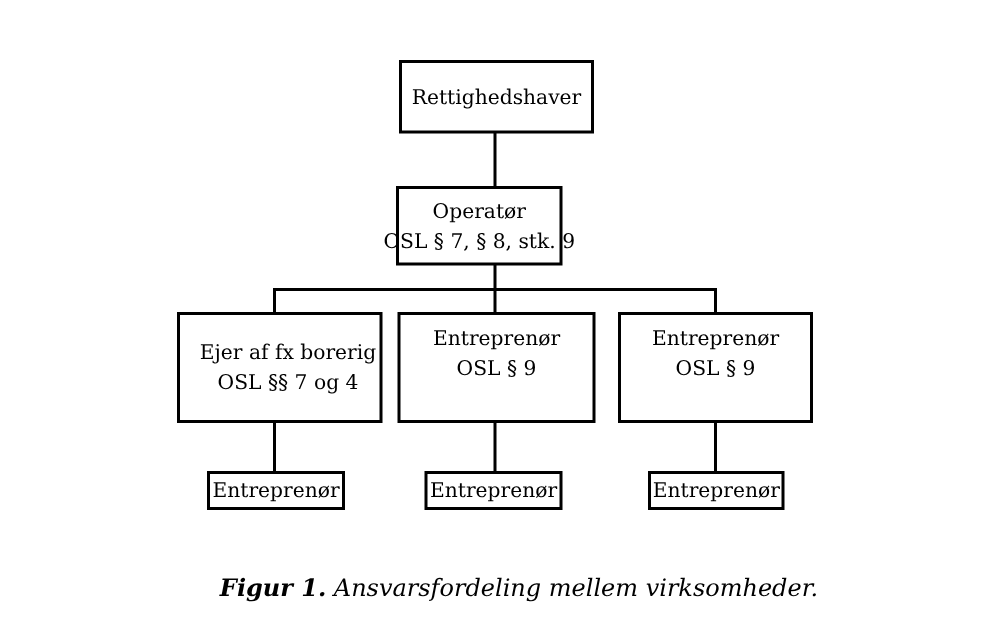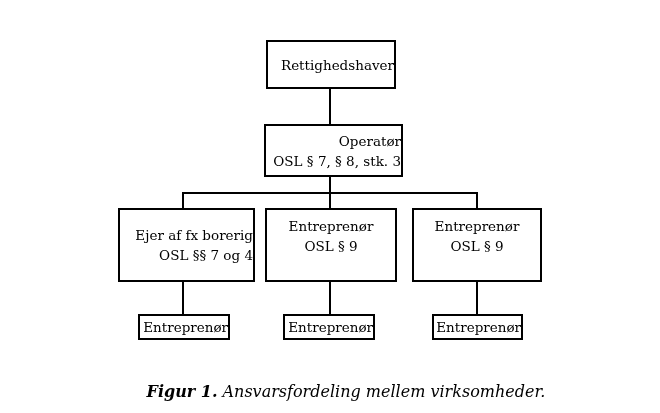--- a/index.html
+++ b/index.html
@@ -22,21 +22,21 @@
     border: 2px solid #000000;
     background: #ffffff;
     display: flex;
     flex-direction: column;
     align-items: center;
     text-align: center;
     font-size: 13.5px;
     line-height: 20px;
     white-space: nowrap;
   }
-  .node.center { justify-content: center; align-items: flex-end; }
+  .node.center { justify-content: center; }
   .node.top { justify-content: flex-start; padding-top: 6px; }
   .connector {
     position: absolute;
     background: #000000;
   }
   .caption {
     position: absolute;
     left: 16px;
     width: 660px;
     text-align: center;
@@ -51,23 +51,23 @@
 </style>
 </head>
 <body>
 
 <div class="figure-canvas">
 
   <div class="node center" style="left:266px; top:40px; width:130px; height:49px;">
     <div>Rettighedshaver</div>
   </div>
 
-  <div class="node center" style="left:264px; top:124px; width:139px; height:53px;">
+  <div class="node center" style="left:264px; top:124px; width:111px; height:53px;">
     <div>Operatør</div>
-    <div>OSL § 7, § 8, stk. 3</div>
+    <div>OSL § 7, § 8, stk. 9</div>
   </div>
 
   <div class="node center" style="left:118px; top:208px; width:137px; height:74px;padding-left:11px;">
     <div>Ejer af fx borerig</div>
     <div>OSL §§ 7 og 4</div>
   </div>
 
   <div class="node top" style="left:265px; top:208px; width:132px; height:74px;">
     <div>Entreprenør</div>
     <div>OSL § 9</div>

